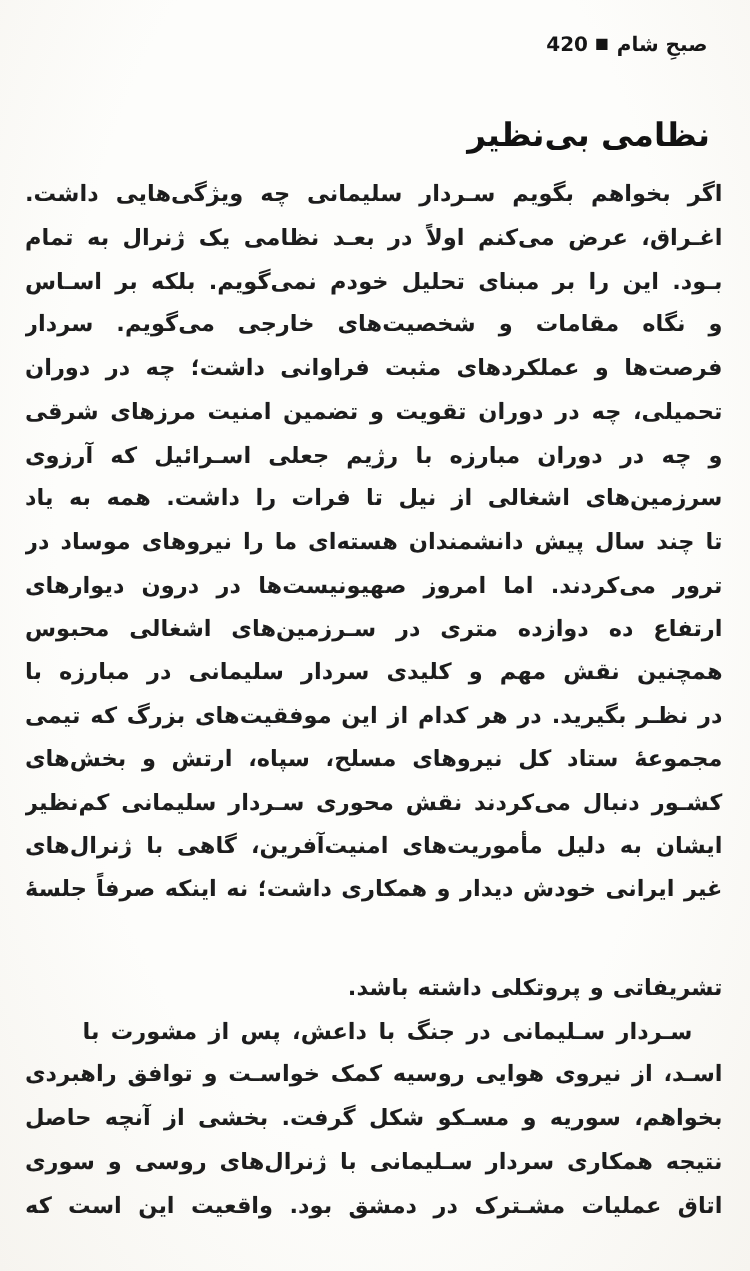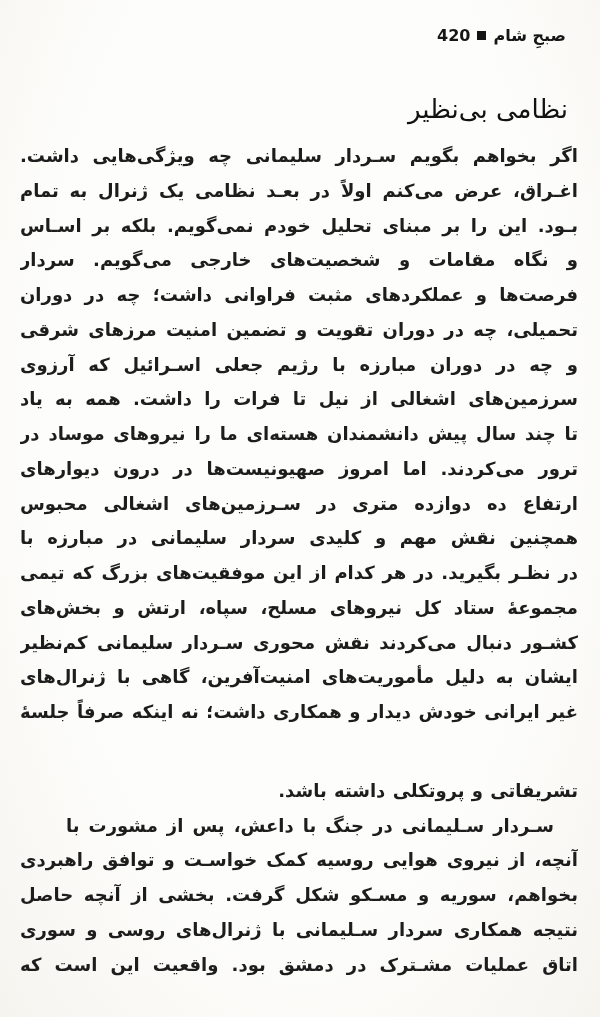--- a/index.html
+++ b/index.html
@@ -32,21 +32,21 @@
     background: #141414;
     display: inline-block;
     flex: 0 0 auto;
   }
   .section-heading {
     position: absolute;
     top: 94px;
     right: 32px;
     direction: rtl;
     font-size: 26px;
-    font-weight: normal;
+    font-weight: bold;
     color: #121212;
     letter-spacing: 0;
   }
   .body-text {
     position: absolute;
     top: 139px;
     right: 22px;
     left: 20px;
     direction: rtl;
     font-size: 18px;
@@ -100,20 +100,20 @@
       <div class="bline">همچنین نقش مهم و کلیدی سردار سلیمانی در مبارزه با داعش را</div>
       <div class="bline">در نظـر بگیرید. در هر کدام از این موفقیت‌های بزرگ که تیمی از</div>
       <div class="bline">مجموعهٔ ستاد کل نیروهای مسلح، سپاه، ارتش و بخش‌های امنیتی</div>
       <div class="bline">کشـور دنبال می‌کردند نقش محوری سـردار سلیمانی کم‌نظیر بود.</div>
       <div class="bline">ایشان به دلیل مأموریت‌های امنیت‌آفرین، گاهی با ژنرال‌های همتای</div>
       <div class="bline">غیر ایرانی خودش دیدار و همکاری داشت؛ نه اینکه صرفاً جلسهٔ</div>
       <div class="bline end">تشریفاتی و پروتکلی داشته باشد.</div>
     </div>
     <div>
       <div class="bline indent">سـردار سـلیمانی در جنگ با داعش، پس از مشورت با بشار</div>
-      <div class="bline">آنچه، از نیروی هوایی روسیه کمک خواسـت و توافق راهبردی</div>
+      <div class="bline">اسـد، از نیروی هوایی روسیه کمک خواسـت و توافق راهبردی</div>
       <div class="bline">بخواهم، سوریه و مسـکو شکل گرفت. بخشی از آنچه حاصل شد</div>
       <div class="bline">نتیجه همکاری سردار سـلیمانی با ژنرال‌های روسی و سوری در</div>
       <div class="bline">اتاق عملیات مشـترک در دمشق بود. واقعیت این است که مسائل</div>
     </div>
   </div>
 
 </div>
 
 </body></html>

